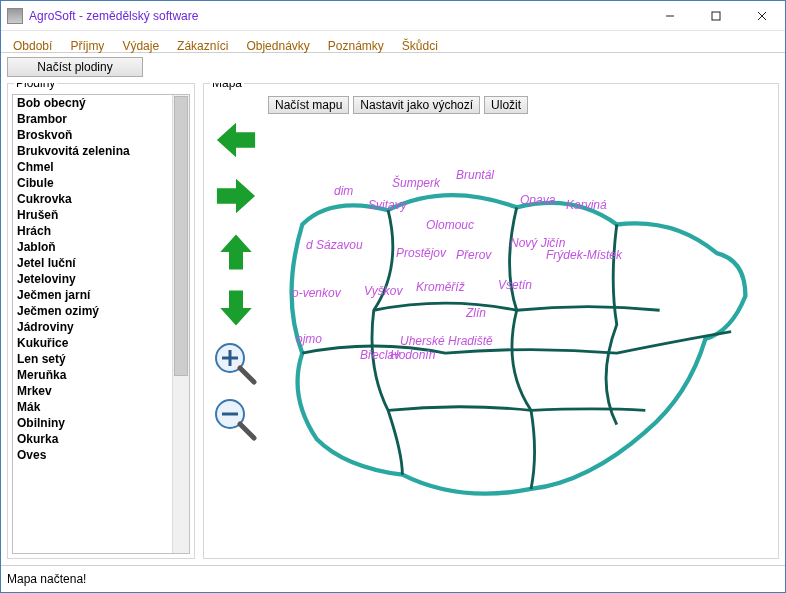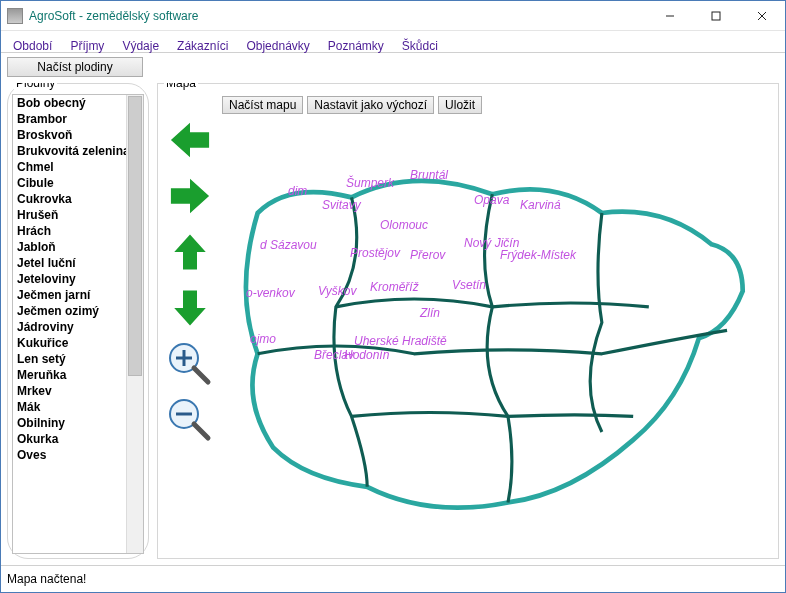--- a/index.html
+++ b/index.html
@@ -1,31 +1,31 @@
 <!DOCTYPE html>
 <html><head>
 <meta charset="utf-8">
 <style>
   * { box-sizing: border-box; }
   html, body { margin: 0; padding: 0; font-family: "Segoe UI", Tahoma, sans-serif; font-size: 12px; background: #fff; }
   .window { width: 786px; height: 593px; border: 1px solid #4a7bb7; display: flex; flex-direction: column; background: #fff; }
   .titlebar { height: 30px; background: #fff; display: flex; align-items: center; border-bottom: 1px solid #e5e5e5; }
   .title-icon { width: 16px; height: 16px; margin: 0 6px; background: linear-gradient(#999,#ccc); border: 1px solid #888; }
-  .title-text { flex: 1; font-size: 12px; color: #0f766e; }
+  .title-text { flex: 1; font-size: 12px; color: #6d28d9; }
   .win-controls { display: flex; height: 100%; }
   .win-btn { width: 46px; display: flex; align-items: center; justify-content: center; font-family: "Segoe UI Symbol", sans-serif; font-size: 12px; color: #222; }
   .menubar { height: 22px; display: flex; align-items: center; padding: 0 4px; gap: 2px; border-bottom: 1px solid #d0d0d0; }
-  .menu-item { padding: 2px 8px; color: #4c1d95; margin-top: 8px; }
+  .menu-item { padding: 2px 8px; color: #a16207; margin-top: 8px; }
   .toolbar-row { padding: 4px 6px 6px 6px; }
   .btn { background: linear-gradient(#f5f5f5,#e1e1e1); border: 1px solid #acacac; padding: 2px 10px; font-size: 12px; color: #000; cursor: pointer; min-width: 136px; text-align: center; }
   .btn.small { min-width: 0; padding: 1px 6px; }
   .main { flex: 1; display: flex; gap: 8px; padding: 0 6px 6px 6px; overflow: hidden; }
   .group { border: 1px solid #d6d6d6; position: relative; padding: 10px 4px 4px 4px; }
   .group-label { position: absolute; top: -8px; left: 6px; background: #fff; padding: 0 2px; font-size: 12px; }
-  .plodiny-group { width: 142px; display: flex; flex-direction: column; border-radius: 21px; }
+  .plodiny-group { width: 188px; display: flex; flex-direction: column; }
   .listbox { flex: 1; border: 1px solid #c0c0c0; background: #fff; overflow: hidden; position: relative; }
   .list-inner { position: absolute; inset: 0 17px 0 0; overflow: hidden; font-weight: bold; }
   .list-item { padding: 1px 2px 1px 4px; white-space: nowrap; }
   .list-scrollbar { position: absolute; top:0; right:0; bottom:0; width:17px; background:#f0f0f0; border-left:1px solid #dcdcdc; }
   .scroll-thumb { position:absolute; left:1px; right:1px; top:1px; height:280px; background:#cdcdcd; border:1px solid #b8b8b8; }
   .mapa-group { flex: 1; display: flex; flex-direction: column; }
   .map-toolbar { display: flex; gap: 4px; padding: 2px 0 4px 60px; }
   .map-body { flex: 1; position: relative; overflow: hidden; }
   .nav-col { position: absolute; left: 4px; top: 0; display: flex; flex-direction: column; gap: 12px; align-items: flex-start; }
   .arrow { width: 48px; height: 44px; display:flex; align-items:center; justify-content:center; }

